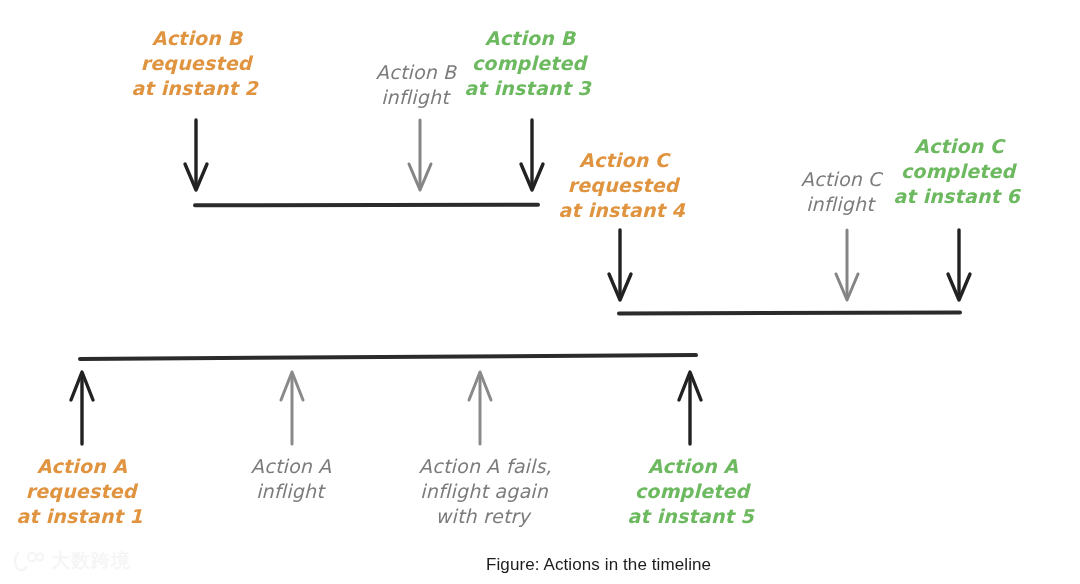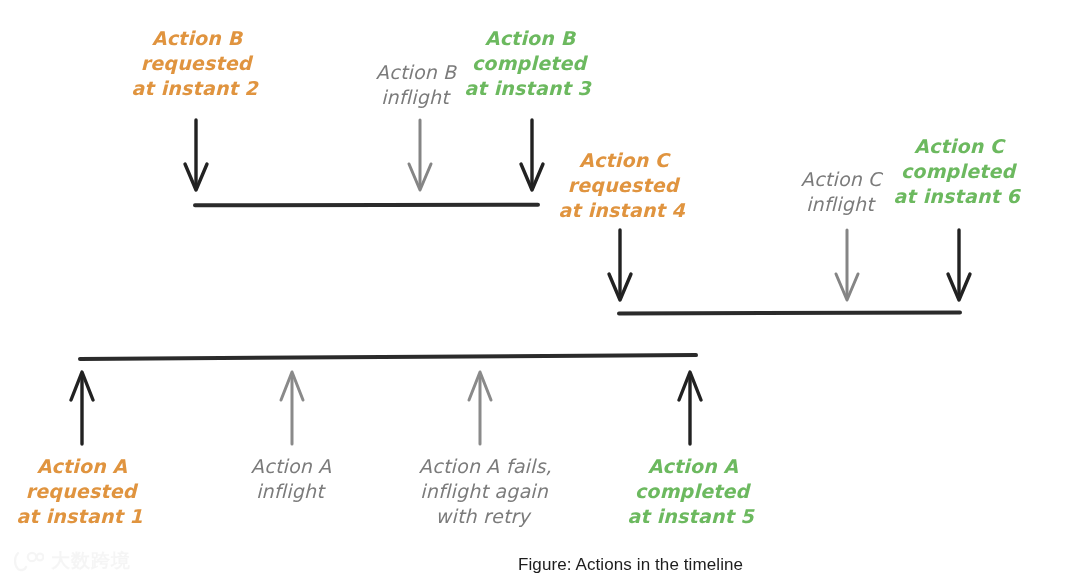--- a/index.html
+++ b/index.html
@@ -48,21 +48,20 @@
   .arrow svg { display: block; }
 
   
   .caption {
     position: absolute;
     font-family: "Liberation Sans", sans-serif;
     font-size: 17px;
     color: #1d1d1d;
     letter-spacing: 0.1px;
     white-space: nowrap;
-    margin-left: 32px;
   }
 
   
   .watermark {
     position: absolute;
     display: flex;
     align-items: center;
     gap: 7px;
     opacity: 0.5;
   }

